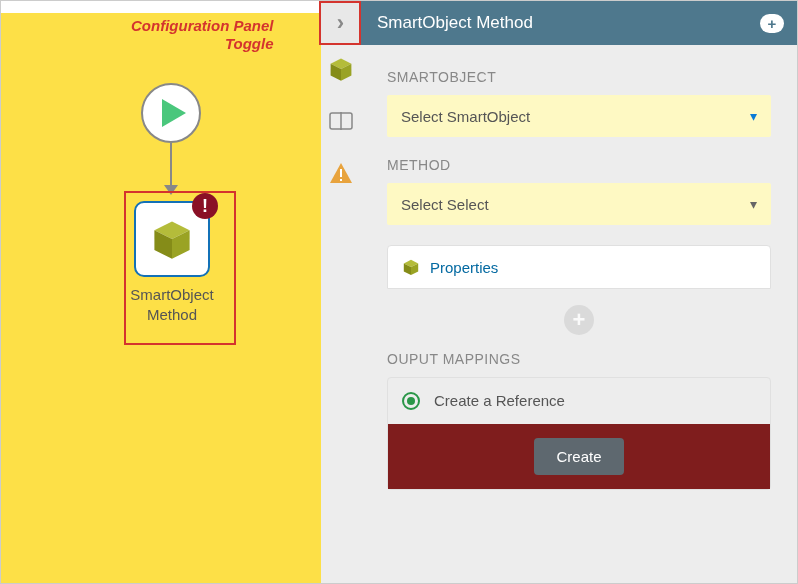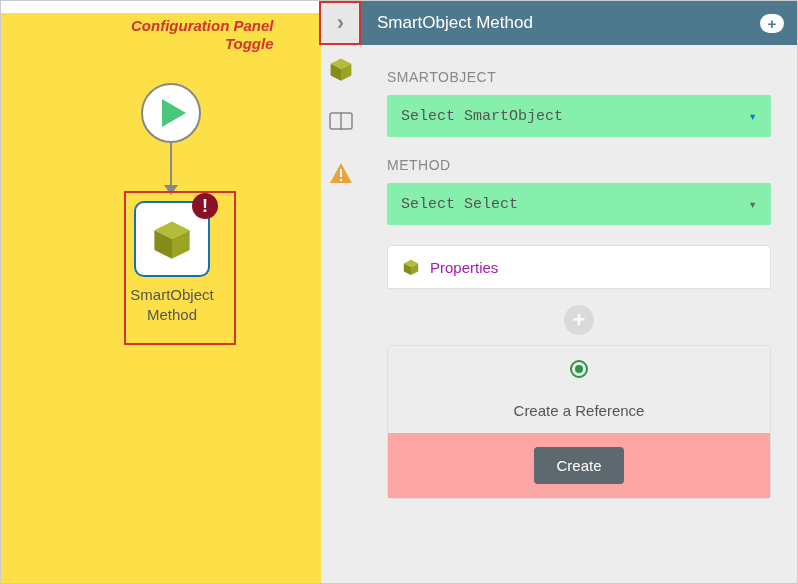--- a/index.html
+++ b/index.html
@@ -214,30 +214,29 @@
       overflow: hidden;
     }
     .section-label {
       color: #888;
       font-size: 14px;
       letter-spacing: 0.5px;
       margin-bottom: 10px;
       margin-top: 6px;
     }
     .dropdown {
-      background: #86efac;
+      background: #fef9c3;
       border-radius: 2px;
       height: 42px;
       display: flex;
       align-items: center;
       padding: 0 14px;
       margin-bottom: 20px;
       cursor: pointer;
       justify-content: space-between;
-      font-family: Liberation Mono, monospace;
     }
     .dropdown-text { color: #555; font-size: 15px; }
     .dropdown-chev-blue { color: #0a7ad6; font-size: 14px; }
     .dropdown-chev-gray { color: #666; font-size: 14px; }
     .mapping-header {
       background: #fff;
       border: 1px solid #e0e0e0;
       border-radius: 4px 4px 0 0;
       padding: 12px 14px;
       display: flex;
@@ -273,55 +272,53 @@
       cursor: pointer;
     }
     .output-section {
       border: 1px solid #e0e0e0;
       border-radius: 4px;
       background: transparent;
     }
     .radio-row {
       padding: 14px;
       display: flex;
-      align-items: center;
-      gap: 24px;
-      flex-direction: column;
+      gap: 14px;
     }
     .radio-circle {
       width: 18px;
       height: 18px;
       border: 2px solid #2a9648;
       border-radius: 50%;
       display: flex;
       align-items: center;
       justify-content: center;
     }
     .radio-dot {
       width: 8px;
       height: 8px;
       border-radius: 50%;
       background: #2a9648;
     }
     .create-bar {
-      background: #fca5a5;
+      background: #7f1d1d;
       padding: 14px;
       display: flex;
       justify-content: center;
     }
     .create-btn {
       background: #5e686f;
       color: #fff;
       border: none;
       border-radius: 4px;
       padding: 10px 22px;
       font-size: 15px;
       cursor: pointer;
     }
-    .props-label { color: #a21caf; font-size: 15px; }
+    .props-label { color: #0369a1; font-size: 15px; }
     .radio-label { color: #555; font-size: 15px; }
     
     .cube-svg { width: 26px; height: 26px; }
     .cube-svg-sm { width: 18px; height: 18px; }
     .cube-svg-lg { width: 44px; height: 44px; }
   </style>
 </head>
 <body>
 
 <div class="canvas-area">
@@ -413,20 +410,21 @@
         </svg>
         <span class="props-label">Properties</span>
       </div>
 
       <div class="add-circle">
         <div class="plus-circle">
           <span>+</span>
         </div>
       </div>
 
+      <div class="section-label">OUPUT MAPPINGS</div>
       <div class="output-section">
         <div class="radio-row">
           <span class="radio-circle">
               <span class="radio-dot"></span>
             </span>
           <span class="radio-label">Create a Reference</span>
         </div>
         <div class="create-bar">
           <button class="create-btn">Create</button>
         </div>

